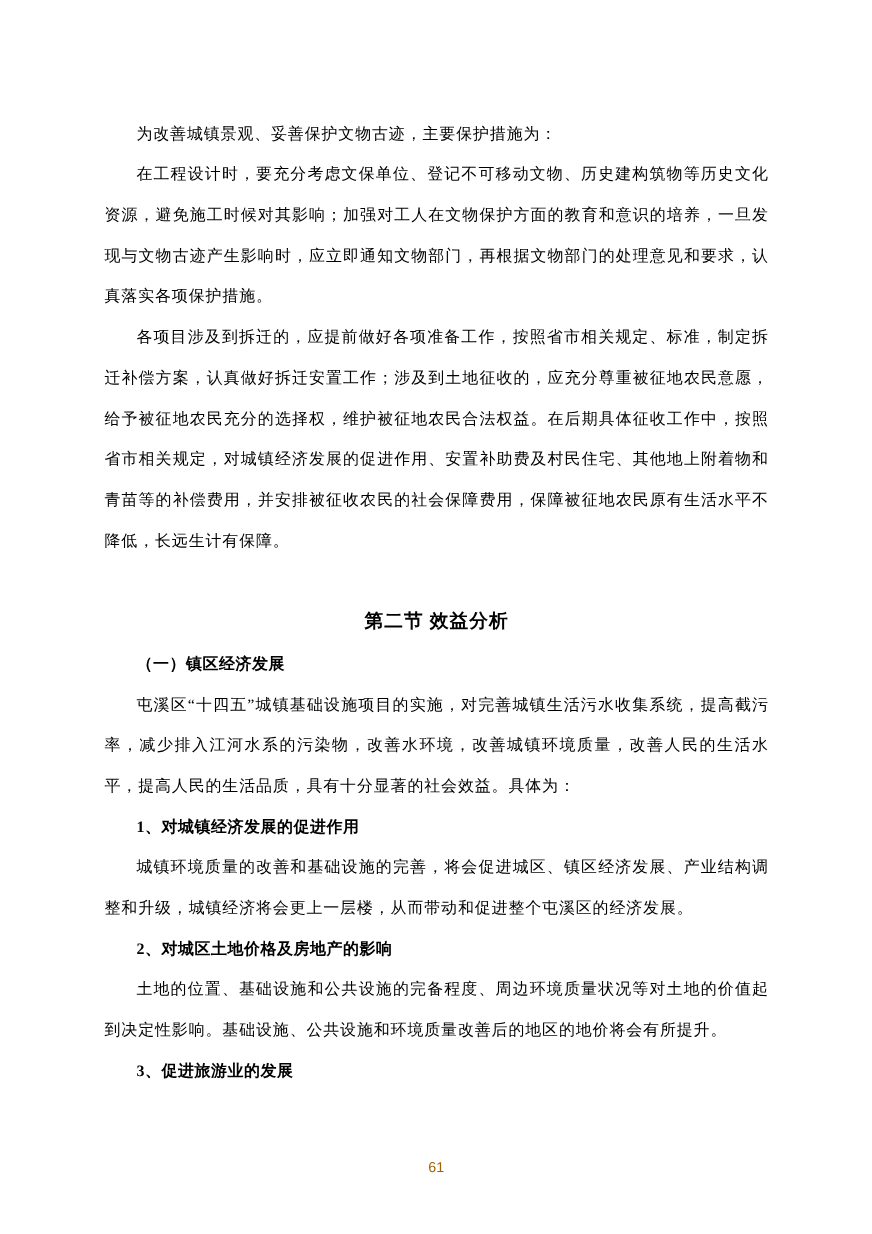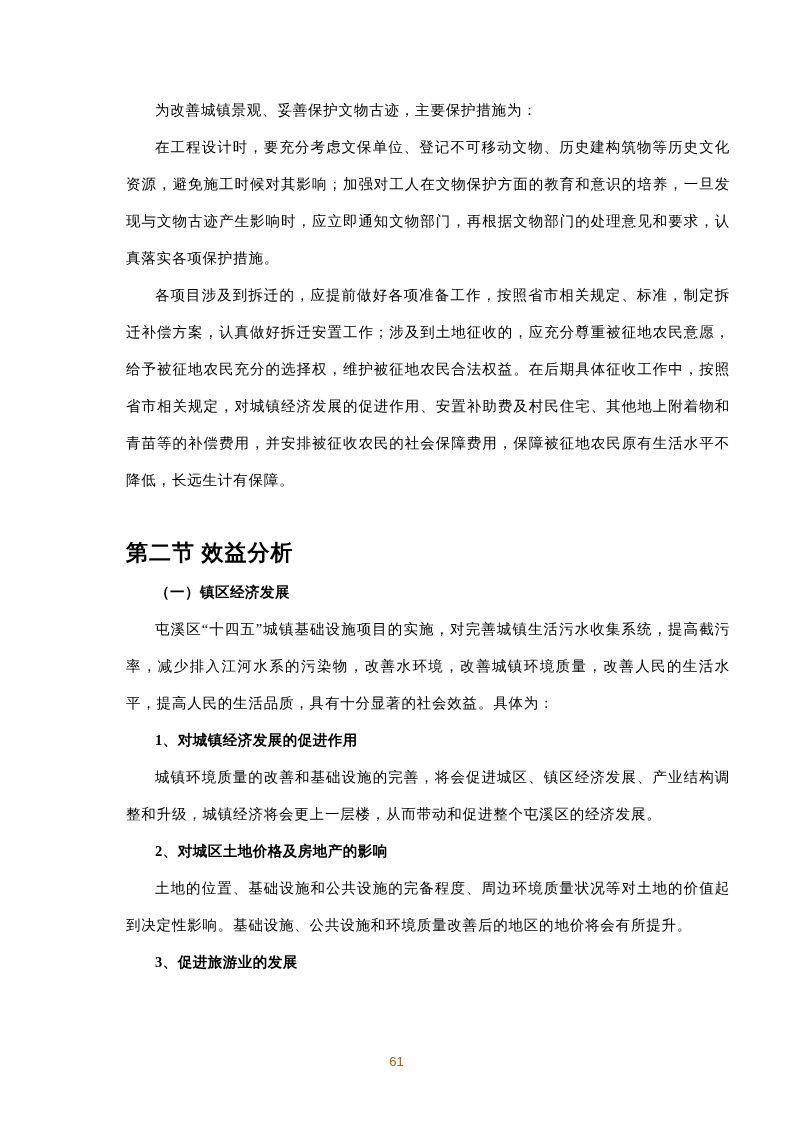--- a/index.html
+++ b/index.html
@@ -8,48 +8,47 @@
     width: 793px;
     height: 1122px;
     background: #ffffff;
     color: #000000;
     font-family: "Liberation Serif", "DejaVu Serif", serif;
     overflow: hidden;
     box-sizing: border-box;
   }
   .content {
     position: absolute;
-    top: 92px;
+    top: 104px;
     left: 95px;
     width: 604px;
-    margin-left: 31px;
   }
   .body-para {
     margin: 0;
     font-size: 14.5px;
     line-height: 37px;
     text-align: justify;
     text-justify: inter-character;
     text-indent: 2em;
     letter-spacing: 0.8px;
   }
   .minor-heading {
     margin: 0;
     font-size: 14.5px;
     font-weight: bold;
     line-height: 37px;
     text-indent: 2em;
     letter-spacing: 0.5px;
   }
   .section-title {
     margin: 33px 0 0 0;
-    font-size: 22px;
+    font-size: 17px;
     font-weight: bold;
     line-height: 42px;
-    text-align: left;
+    text-align: center;
     text-indent: 0;
     letter-spacing: 1px;
   }
   .page-footer {
     position: absolute;
     bottom: 52px;
     left: 0;
     width: 100%;
     text-align: center;
   }

